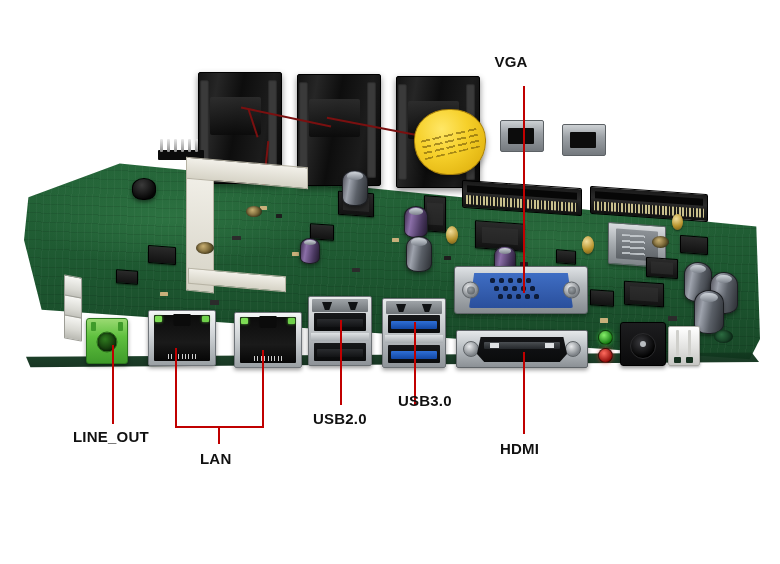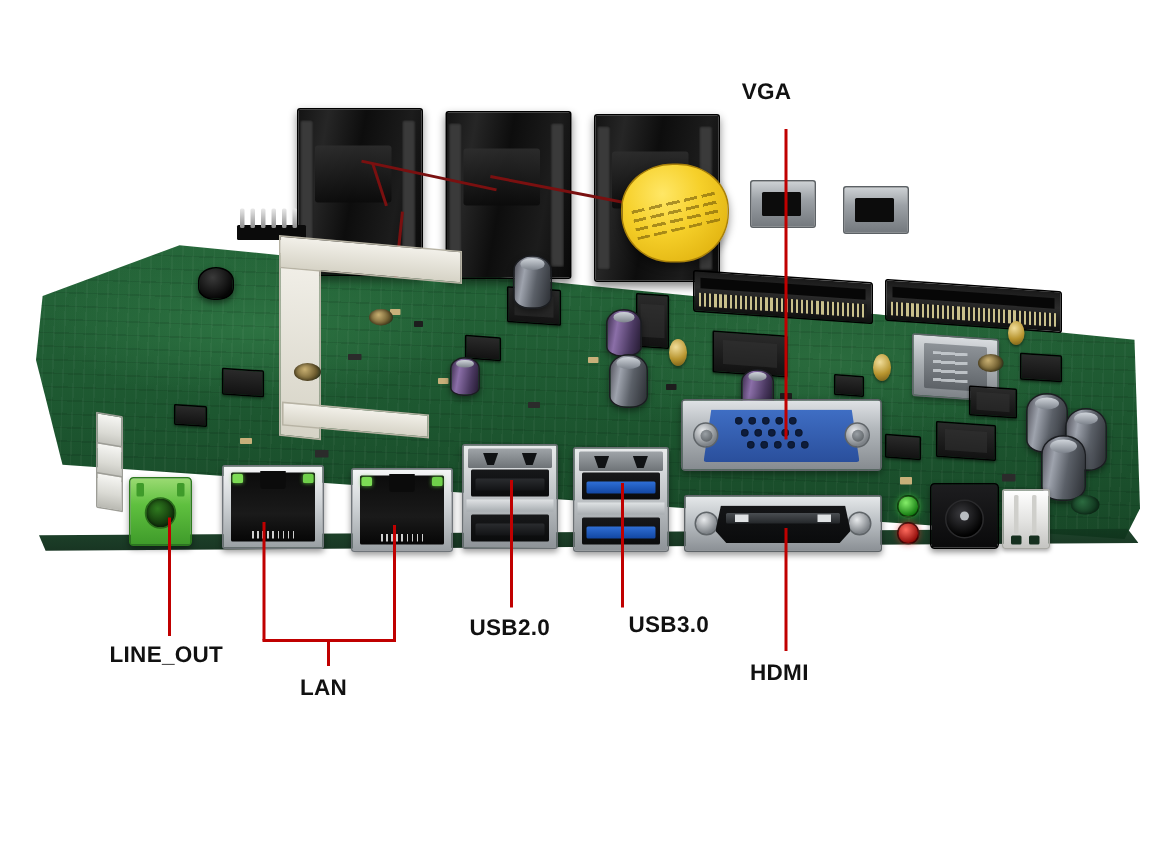--- a/index.html
+++ b/index.html
@@ -461,17 +461,17 @@
   </svg>
 
   <div class="lbl" style="left:511px;top:70px;transform:translate(-50%,-100%);">VGA</div>
 
   <div class="lbl" style="left:73px;top:428px;text-align:center;">LINE_OUT</div>
 
   <div class="lbl" style="left:200px;top:450px;">LAN</div>
 
   <div class="lbl" style="left:313px;top:410px;">USB2.0</div>
 
-  <div class="lbl" style="left:398px;top:408px;margin-left:21px;">USB3.0</div>
+  <div class="lbl" style="left:398px;top:392px;">USB3.0</div>
 
   <div class="lbl" style="left:500px;top:440px;">HDMI</div>
 
 </div>
 
 </body></html>

